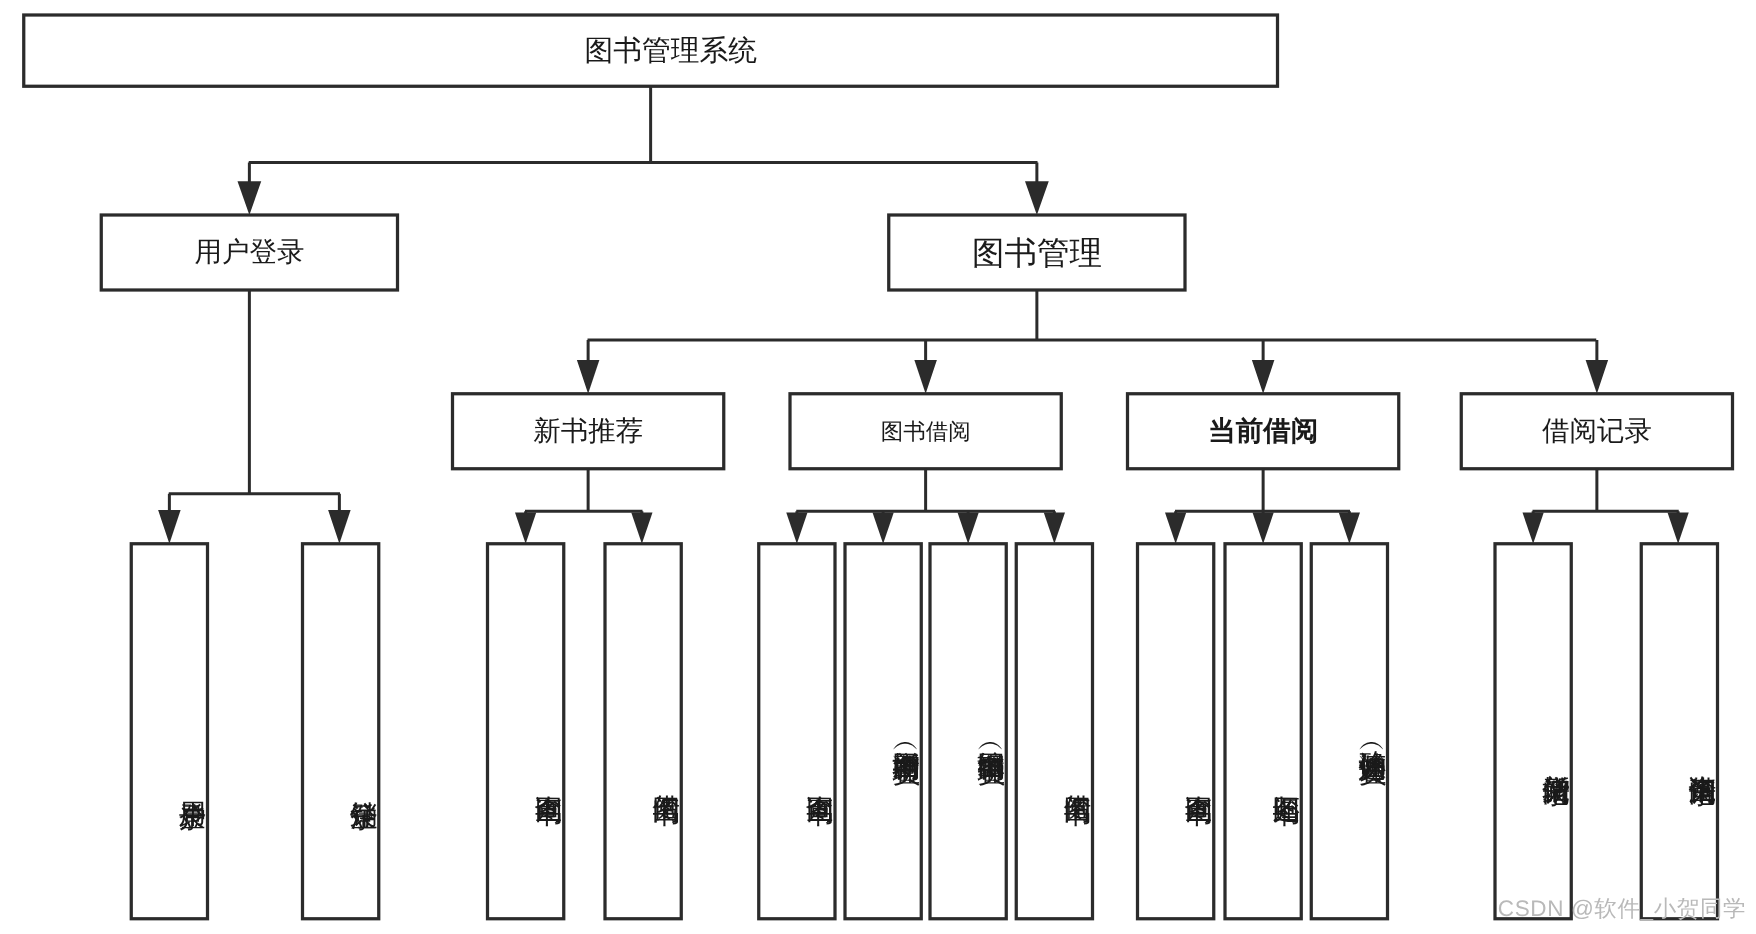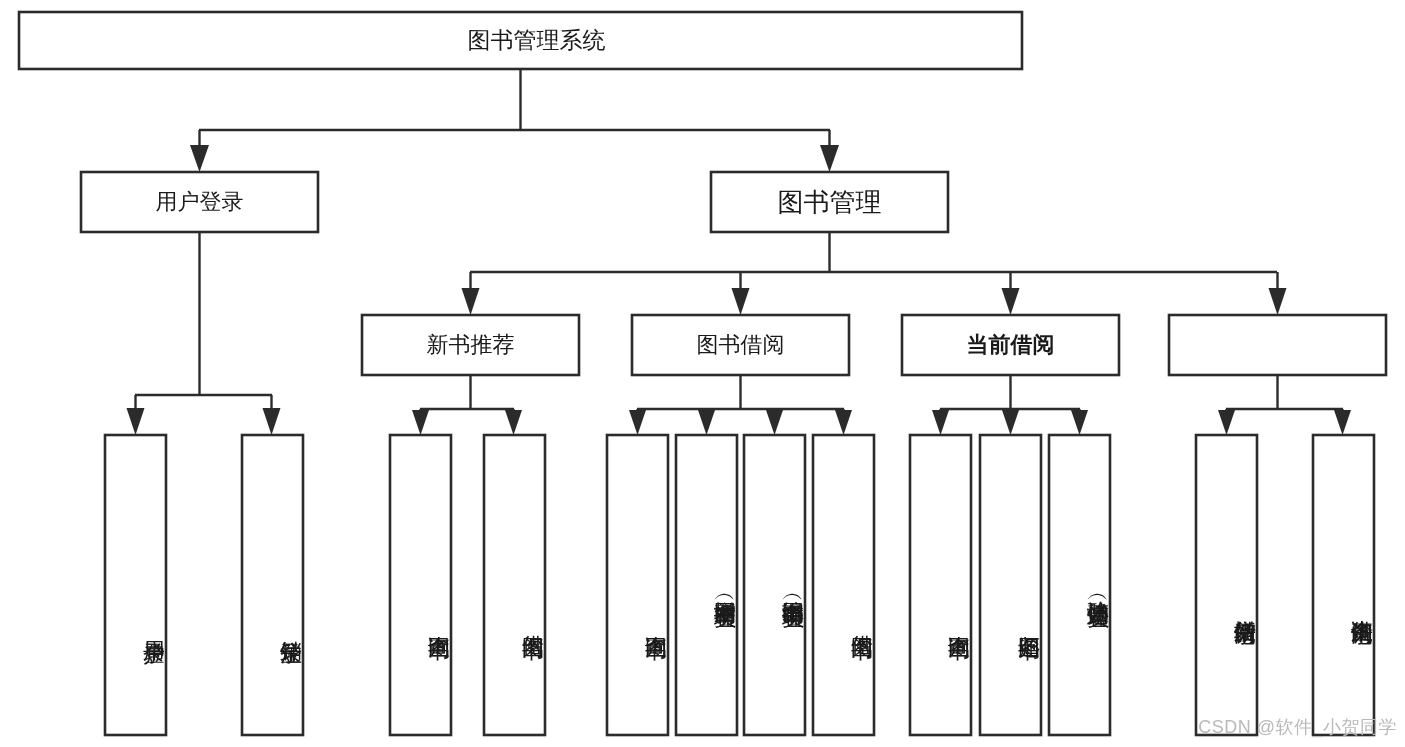--- a/index.html
+++ b/index.html
@@ -173,22 +173,23 @@
     <rect class="node-rect" x="1196" y="435" width="61" height="300"></rect>
     <rect class="node-rect" x="1313" y="435" width="61" height="300"></rect>
   </svg>
 
   <div class="hlabel-box" style="left:35px; top:12px; width:1003px; height:57px; font-size:23px;">图书管理系统</div>
 
   <div class="hlabel-box" style="left:81px; top:172px; width:237px; height:60px; font-size:22px;">用户登录</div>
   <div class="hlabel-box" style="left:711px; top:172px; width:237px; height:60px; font-size:26px;">图书管理</div>
 
   <div class="hlabel-box" style="left:362px; top:315px; width:217px; height:60px; font-size:22px;">新书推荐</div>
-  <div class="hlabel-box" style="left:632px; top:315px; width:217px; height:60px; font-size:22px;">图书借阅</div>
+  <div class="hlabel-box" style="left:632px; top:315px; width:217px; height:60px; font-size:18px;">图书借阅</div>
   <div class="hlabel-box" style="left:902px; top:315px; width:217px; height:60px; font-size:22px;font-weight:bold;">当前借阅</div>
+  <div class="hlabel-box" style="left:1169px; top:315px; width:217px; height:60px; font-size:22px;">借阅记录</div>
 
   <div class="vlabel-box" style="left:105px; top:520px; width:61px; height:210px;">用户登录</div>
   <div class="vlabel-box" style="left:242px; top:520px; width:61px; height:210px;">注销登录</div>
 
   <div class="vlabel-box" style="left:390px; top:512px; width:61px; height:215px;">查询图书</div>
   <div class="vlabel-box" style="left:484px; top:512px; width:61px; height:215px;">借阅图书</div>
 
   <div class="vlabel-box" style="left:607px; top:512px; width:61px; height:215px;">查询图书</div>
   <div class="vlabel-box" style="left:676px; top:445px; width:61px; height:285px;">新增图书（管理员）</div>
   <div class="vlabel-box" style="left:744px; top:445px; width:61px; height:285px;">编辑图书（管理员）</div>

